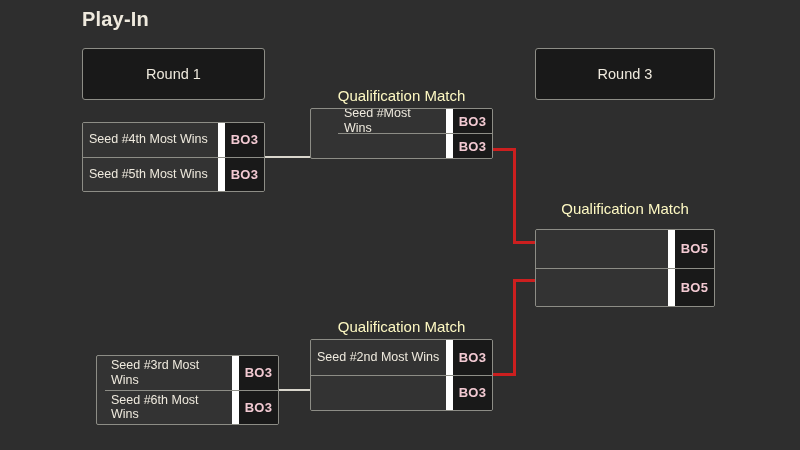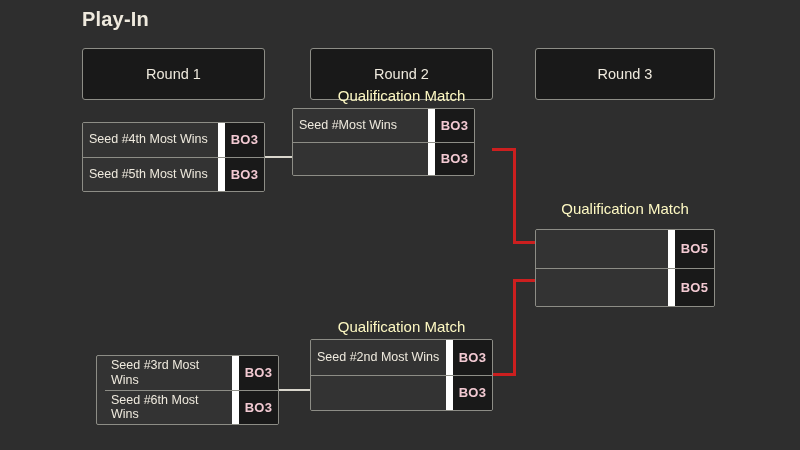--- a/index.html
+++ b/index.html
@@ -121,23 +121,20 @@
 <body>
 
 <div id="stage">
 
   <div class="page-title">Play-In</div>
 
   <div class="round-header" style="left:82px; top:48px; width:183px;">
     <span>Round 1</span>
   </div>
 
-  <div class="round-header" style="left:310px; top:48px; width:183px;">
-    <span>Round 2</span>
-  </div>
 
   <div class="round-header" style="left:535px; top:48px; width:180px;text-align:center;">
     <span>Round 3</span>
   </div>
 
   <div class="conn" style="left:265px; top:156px; width:46px; height:2px;"></div>
 
   <div class="conn" style="left:265px; top:389px; width:46px; height:2px;"></div>
 
   <div class="conn-red" style="left:492px; top:148px; width:24px; height:3px;"></div>
@@ -164,21 +161,21 @@
       <div class="slot-name">Seed #3rd Most Wins</div>
       <div class="slot-format" style="width:46px;">BO3</div>
     </div>
     <div class="match-row">
       <div class="slot-name">Seed #6th Most Wins</div>
       <div class="slot-format" style="width:46px;">BO3</div>
     </div>
   </div>
 
   <div class="match-label" style="left:310px; top:87px; width:183px;">Qualification Match</div>
-  <div class="match-box" style="left:292px; top:108px; width:183px; height:68px;">
+  <div class="match-box" style="left:310px; top:108px; width:183px; height:51px;padding-left:27px;">
     <div class="match-row">
       <div class="slot-name">Seed #Most Wins</div>
       <div class="slot-format" style="width:46px;">BO3</div>
     </div>
     <div class="match-row">
       <div class="slot-name"></div>
       <div class="slot-format" style="width:46px;">BO3</div>
     </div>
   </div>
 

